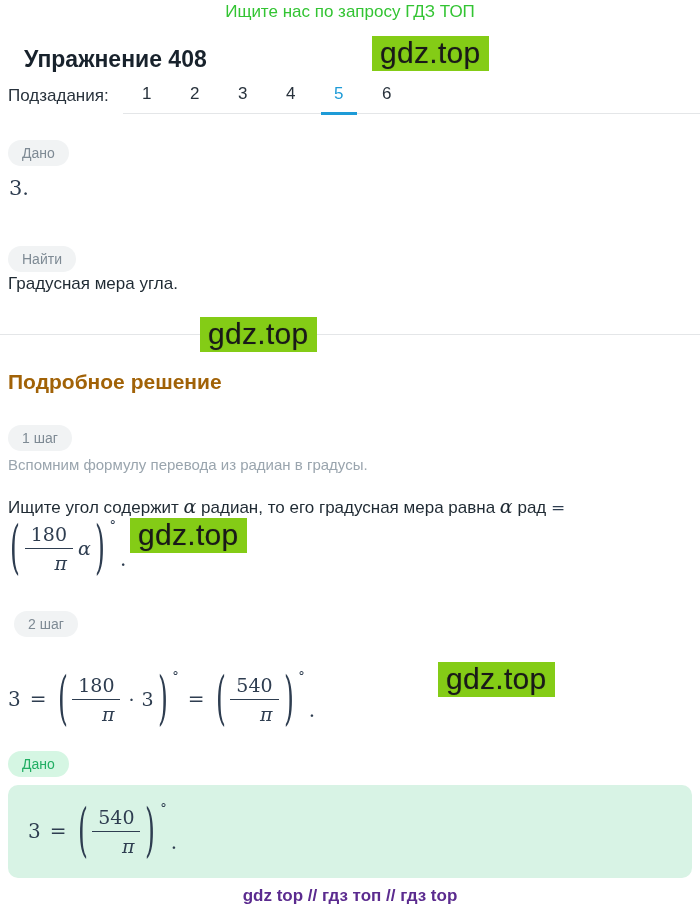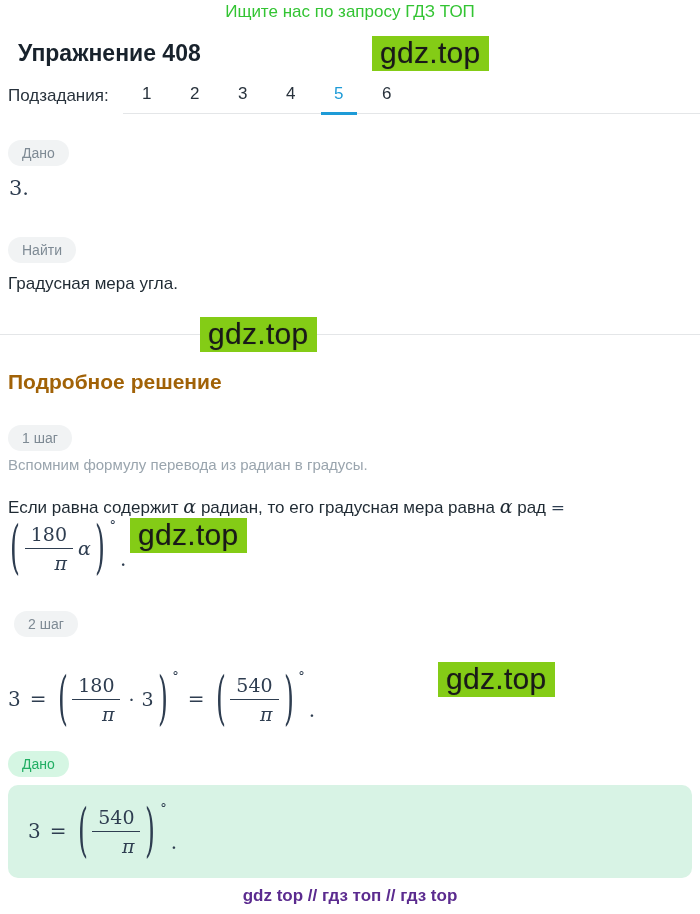--- a/index.html
+++ b/index.html
@@ -2,21 +2,21 @@
 <html><head>
 <meta charset="utf-8">
 <style>
   html,body{margin:0;padding:0;background:#ffffff;}
   #page{position:relative;width:700px;height:914px;background:#ffffff;overflow:hidden;
         font-family:"Liberation Sans",sans-serif;color:#1f2a33;}
 
   .banner{position:absolute;top:2px;left:0;width:700px;text-align:center;
           color:#33c433;font-size:17px;font-weight:500;}
 
-  .title{position:absolute;top:30px;left:8px;margin:10px;font-size:23px;font-weight:700;color:#18222c;}
+  .title{position:absolute;top:30px;left:8px;margin:16px;font-size:23px;font-weight:700;color:#18222c;}
 
   .wm{position:absolute;font-size:30px;color:#191919;background:#84cc16;
       padding:0 8px;line-height:1.15;letter-spacing:.3px;z-index:5;
       text-shadow:0 0 1px rgba(0,0,0,.35);}
   .wm1{left:372px;top:36px;}
   .wm2{left:200px;top:317px;}
   .wm3{left:130px;top:518px;}
   .wm4{left:438px;top:662px;}
 
   .tabs-row{position:absolute;left:8px;right:0;top:84px;display:flex;align-items:flex-end;}
@@ -81,33 +81,33 @@
       <span class="tab">3</span>
       <span class="tab">4</span>
       <span class="tab active">5</span>
       <span class="tab">6</span>
     </div>
   </div>
 
   <span class="badge" style="left:8px;top:140px;">Дано</span>
   <div class="plain-text serifmath" style="left:9px;top:176px;font-size:21px;">3.</div>
 
-  <span class="badge" style="left:8px;top:237px;">Найти</span>
+  <span class="badge" style="left:8px;top:246px;">Найти</span>
   <div class="plain-text" style="left:8px;top:274px;">Градусная мера угла.</div>
 
   <div class="divider"></div>
   <div class="wm wm2">gdz.top</div>
 
   <h2 class="section-title" style="top:370px;">Подробное решение</h2>
 
   <span class="badge" style="left:8px;top:425px;">1 шаг</span>
   <div class="note" style="left:8px;top:456px;">Вспомним формулу перевода из радиан в градусы.</div>
 
   <div class="plain-text" style="left:8px;top:495px;">
-    <span>Если равна содержит</span>
+    <span>Ищите угол содержит</span>
     <span class="alpha">α</span>
     <span>радиан, то его градусная мера равна</span>
     <span class="alpha">α</span>
     <span>рад</span>
     <span class="serifmath">=</span>
   </div>
 
   <div class="math" style="left:8px;top:515px;">
     <span class="paren">(</span>
     <span class="frac">

